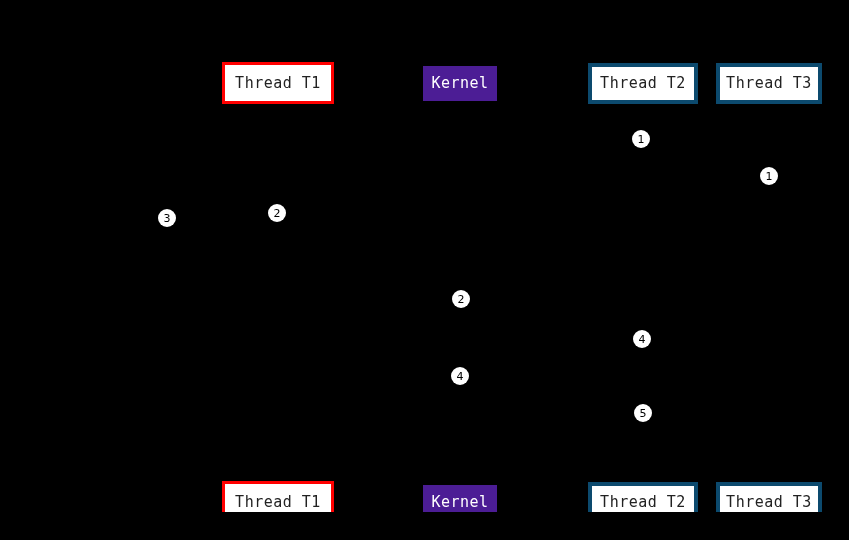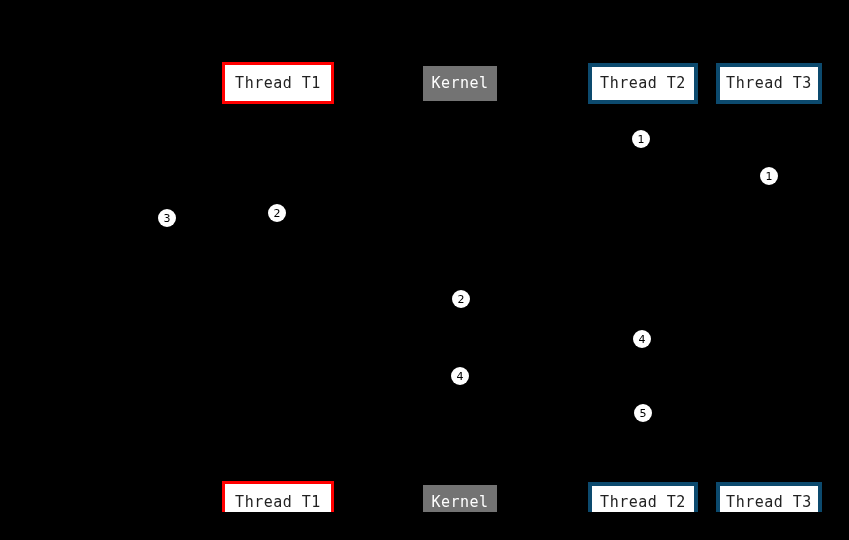--- a/index.html
+++ b/index.html
@@ -30,21 +30,21 @@
     background: #ffffff;
     border: 3px solid #ff0000;
     color: #222222;
   }
   .participant.blueborder {
     background: #ffffff;
     border: 4px solid #0c4a6e;
     color: #222222;
   }
   .participant.bluefill {
-    background: #737373;
+    background: #4c1d95;
     border: 0px solid #0000ee;
     color: #ffffff;
   }
   .participant .plabel {
     font-size: 15px;
     line-height: 1;
   }
 
   
   .lifeline {

